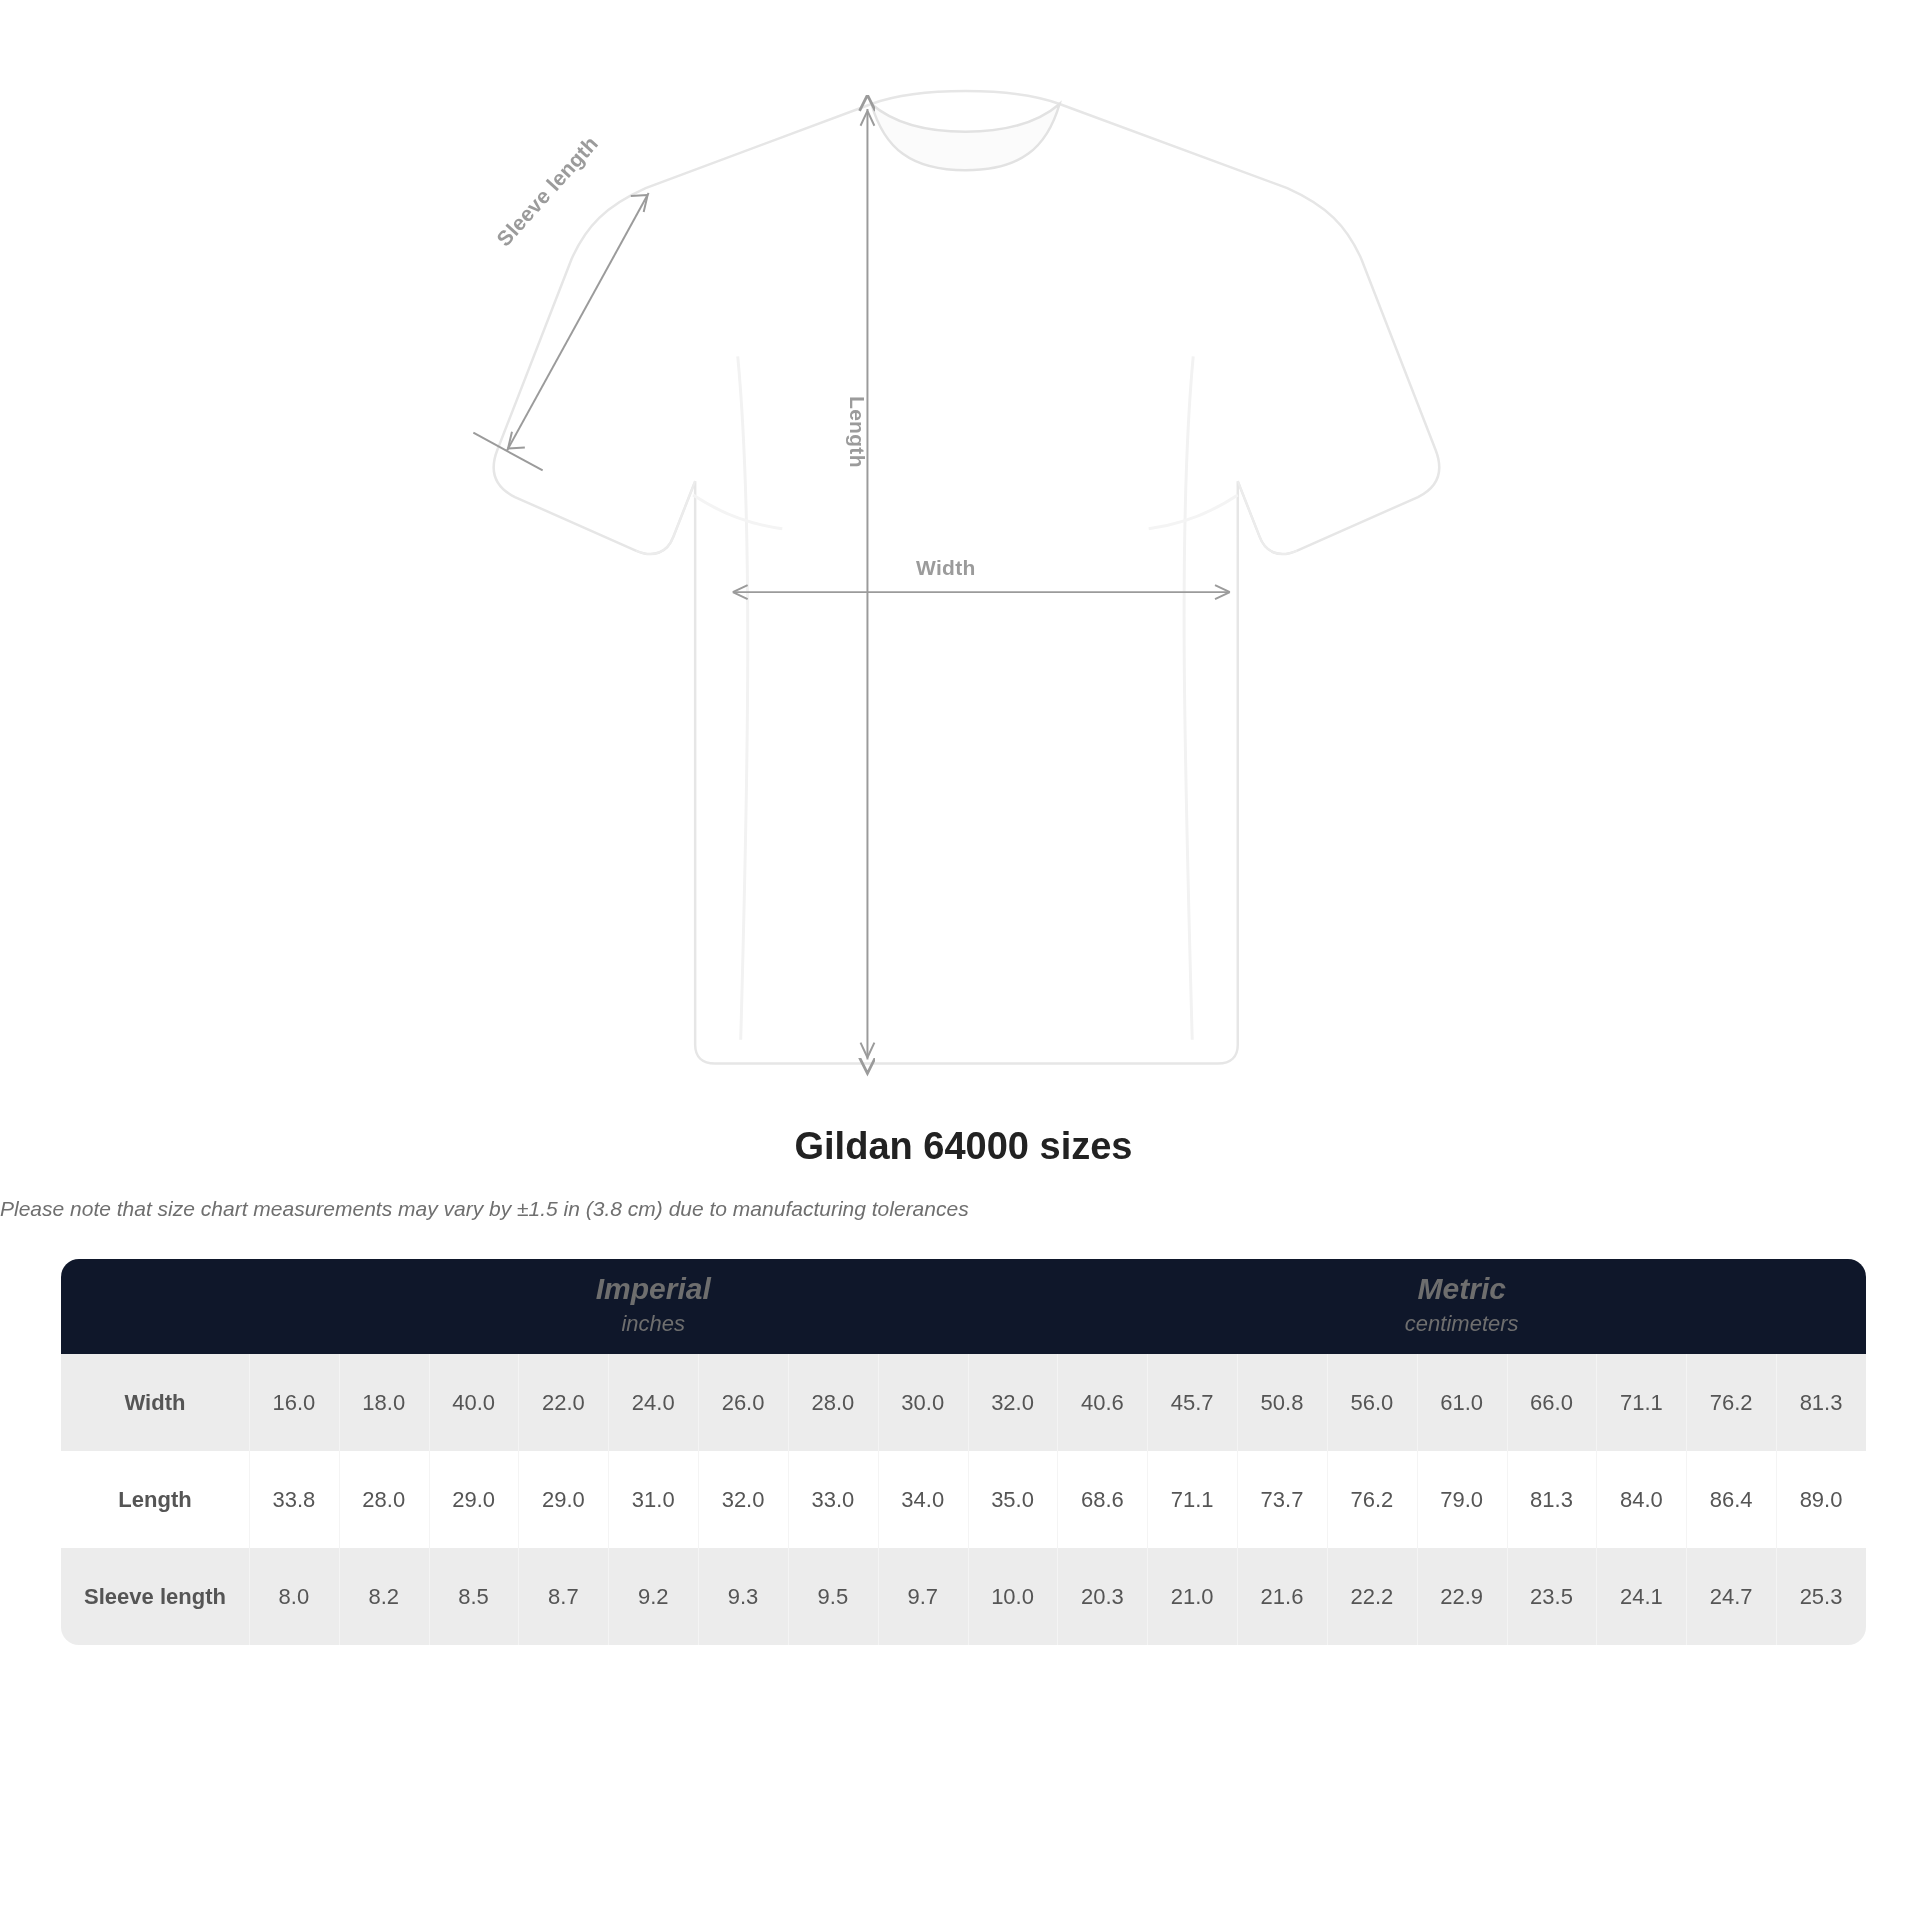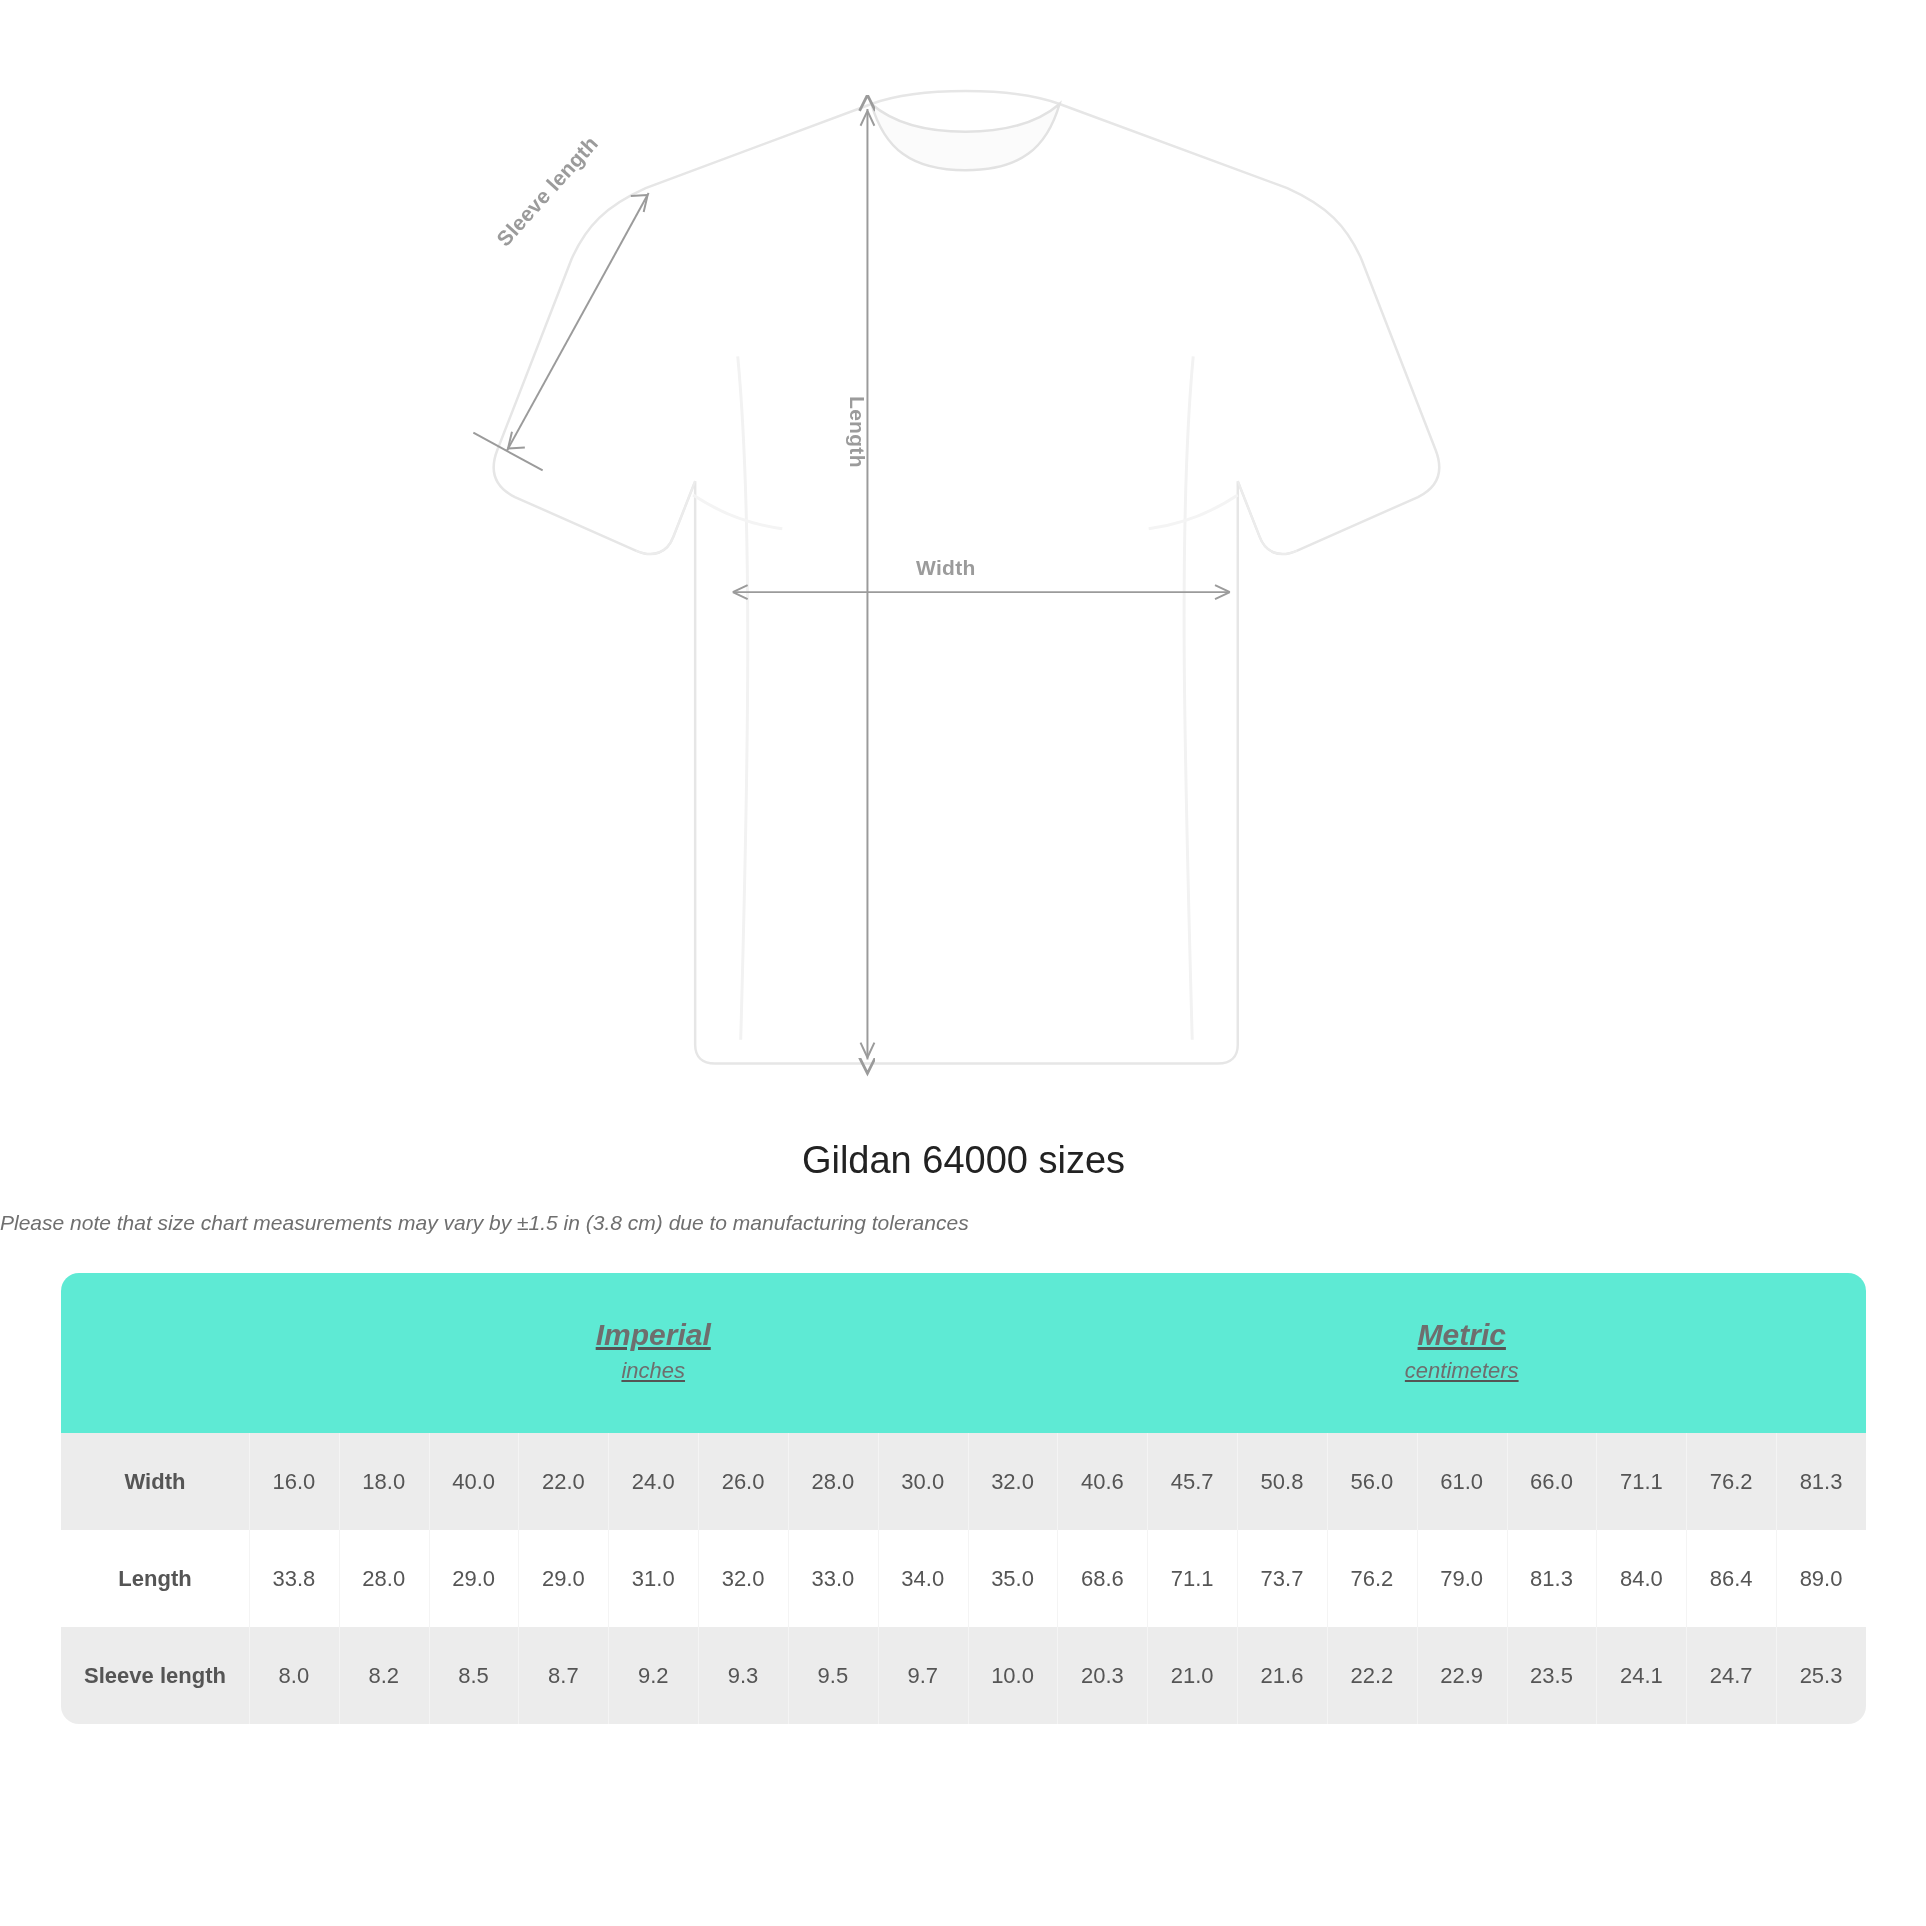--- a/index.html
+++ b/index.html
@@ -54,23 +54,23 @@
     left: 492px;
     top: 235px;
     transform: rotate(-48deg);
     transform-origin: left top;
   }
 
   
   .chart-title {
     text-align: center;
     font-size: 38px;
-    font-weight: normal;
+    font-weight: bold;
     color: #222222;
-    margin-top: 30px;
+    margin-top: 16px;
   }
   .chart-subtitle {
     text-align: left;
     font-size: 21px;
     font-style: italic;
     color: #6f6f6f;
     margin-top: 29px;
   }
 
   
@@ -88,24 +88,23 @@
   table.size-table td,
   table.size-table th {
     text-align: center;
     vertical-align: middle;
     font-size: 22px;
     color: #555555;
     border: 0;
   }
   
   .unit-band td {
-    background: #5eead4;
-    height: 160px;
+    background: #0f172a;
+    height: 95px;
     padding: 0;
-    text-decoration: underline;
   }
   .unit-main {
     font-size: 30px;
     font-style: italic;
     font-weight: bold;
     color: #6e6e6e;
     line-height: 1.15;
   }
   .unit-sub {
     font-size: 22px;

